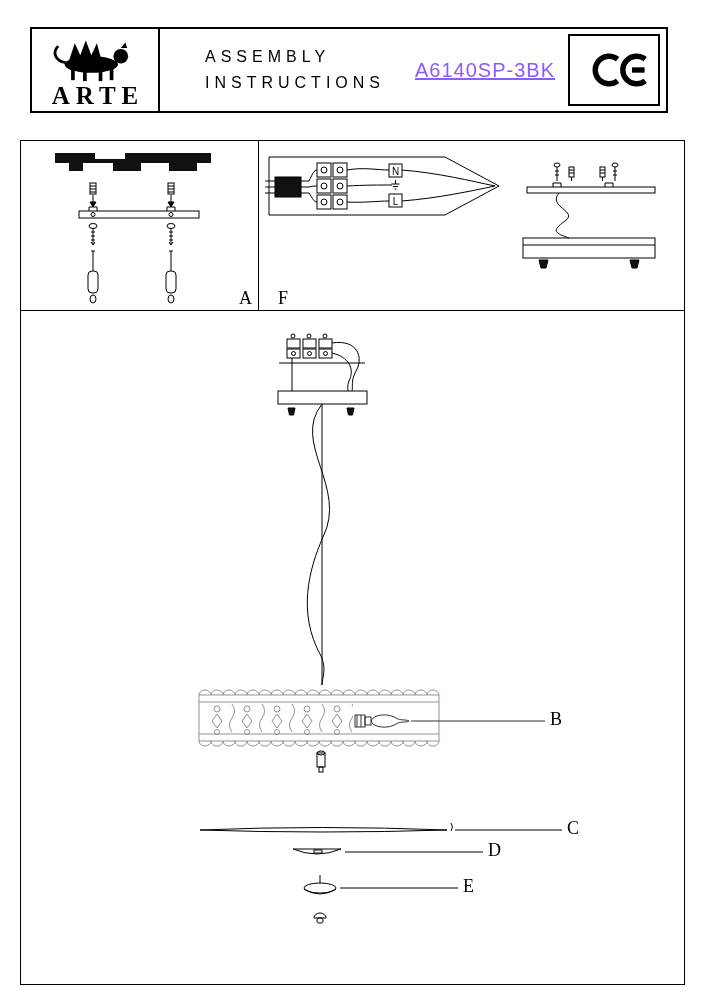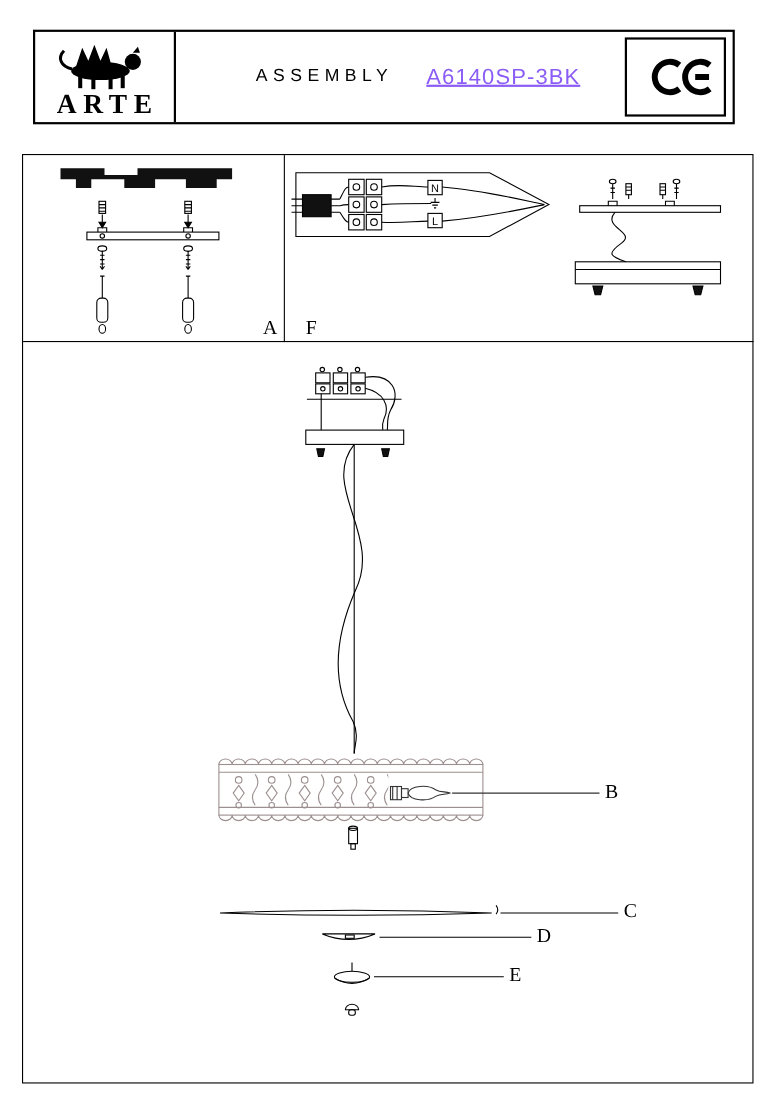--- a/index.html
+++ b/index.html
@@ -56,20 +56,21 @@
           <rect x="72" y="36" width="4" height="12"></rect>
         </g>
         <path d="M24,29 C13,27 9,18 16,11" stroke="#000" stroke-width="3" fill="none"></path>
       </svg>
       <div class="brand-text">ARTE</div>
     </div>
 
     <div class="title-cell">
       <div class="title-lines">
         <div>ASSEMBLY</div>
+        <div>INSTRUCTIONS</div>
       </div>
       <div class="model-code">A6140SP-3BK</div>
     </div>
 
     <div class="ce-cell">
       <svg width="72" height="38" viewBox="0 0 120 56">
         <g stroke="#000" stroke-width="9" fill="none">
           <path d="M66,10 A23,23 0 1 0 66,46"></path>
           <path d="M112,10 A23,23 0 1 0 112,46"></path>
           <line x1="90" y1="28" x2="111" y2="28"></line>

